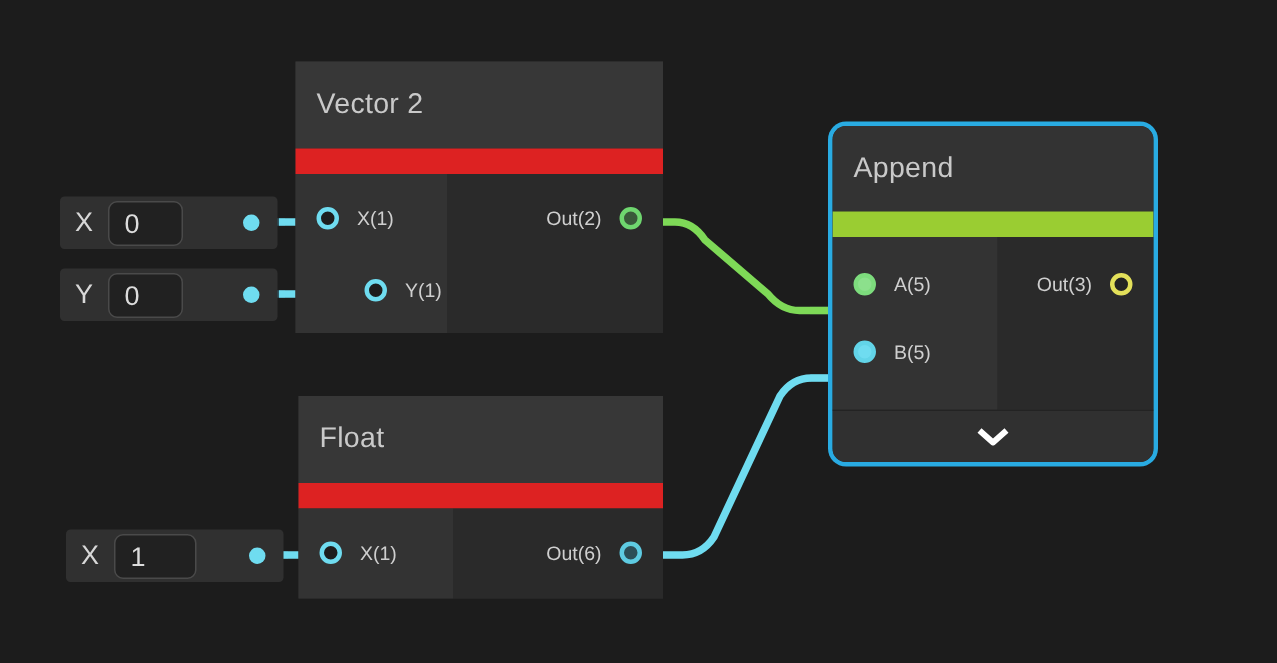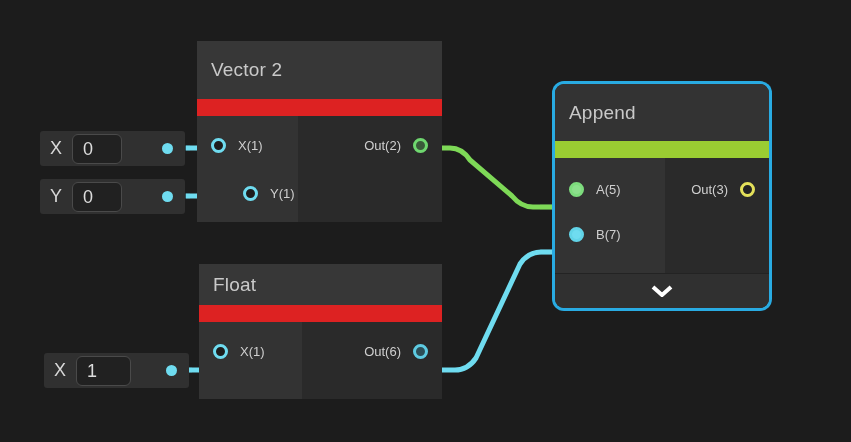--- a/index.html
+++ b/index.html
@@ -231,21 +231,21 @@
       <div class="col-out">
         <div class="port-row out" style="top:18px;">
           <span class="port dot-green-hollow"></span>
           <span class="port-label">Out(2)</span>
         </div>
       </div>
     </div>
   </div>
 
   <div class="node" style="left:199px; top:264px; width:243px; height:135px;">
-    <div class="node-title" style="height:41px;">Float</div>
+    <div class="node-title" style="height:58px;">Float</div>
     <div class="accent-bar" style="background:#dd2222;"></div>
     <div class="node-body">
       <div class="col-in" style="width:103px;">
         <div class="port-row in" style="top:18px;">
           <span class="port ring-cyan"></span>
           <span class="port-label">X(1)</span>
         </div>
       </div>
       <div class="col-out">
         <div class="port-row out" style="top:18px;">
@@ -260,21 +260,21 @@
     <div class="node-title" style="height:57px;">Append</div>
     <div class="accent-bar" style="background:#9acd32;"></div>
     <div class="node-body">
       <div class="col-in" style="width:110px;">
         <div class="port-row in" style="top:20px;">
           <span class="port dot-green"></span>
           <span class="port-label">A(5)</span>
         </div>
         <div class="port-row in" style="top:65px;">
           <span class="port dot-cyan"></span>
-          <span class="port-label">B(7)</span>
+          <span class="port-label">B(5)</span>
         </div>
       </div>
       <div class="col-out">
         <div class="port-row out" style="top:20px;">
           <span class="port ring-yellow"></span>
           <span class="port-label">Out(3)</span>
         </div>
       </div>
     </div>
     <div class="node-footer">

